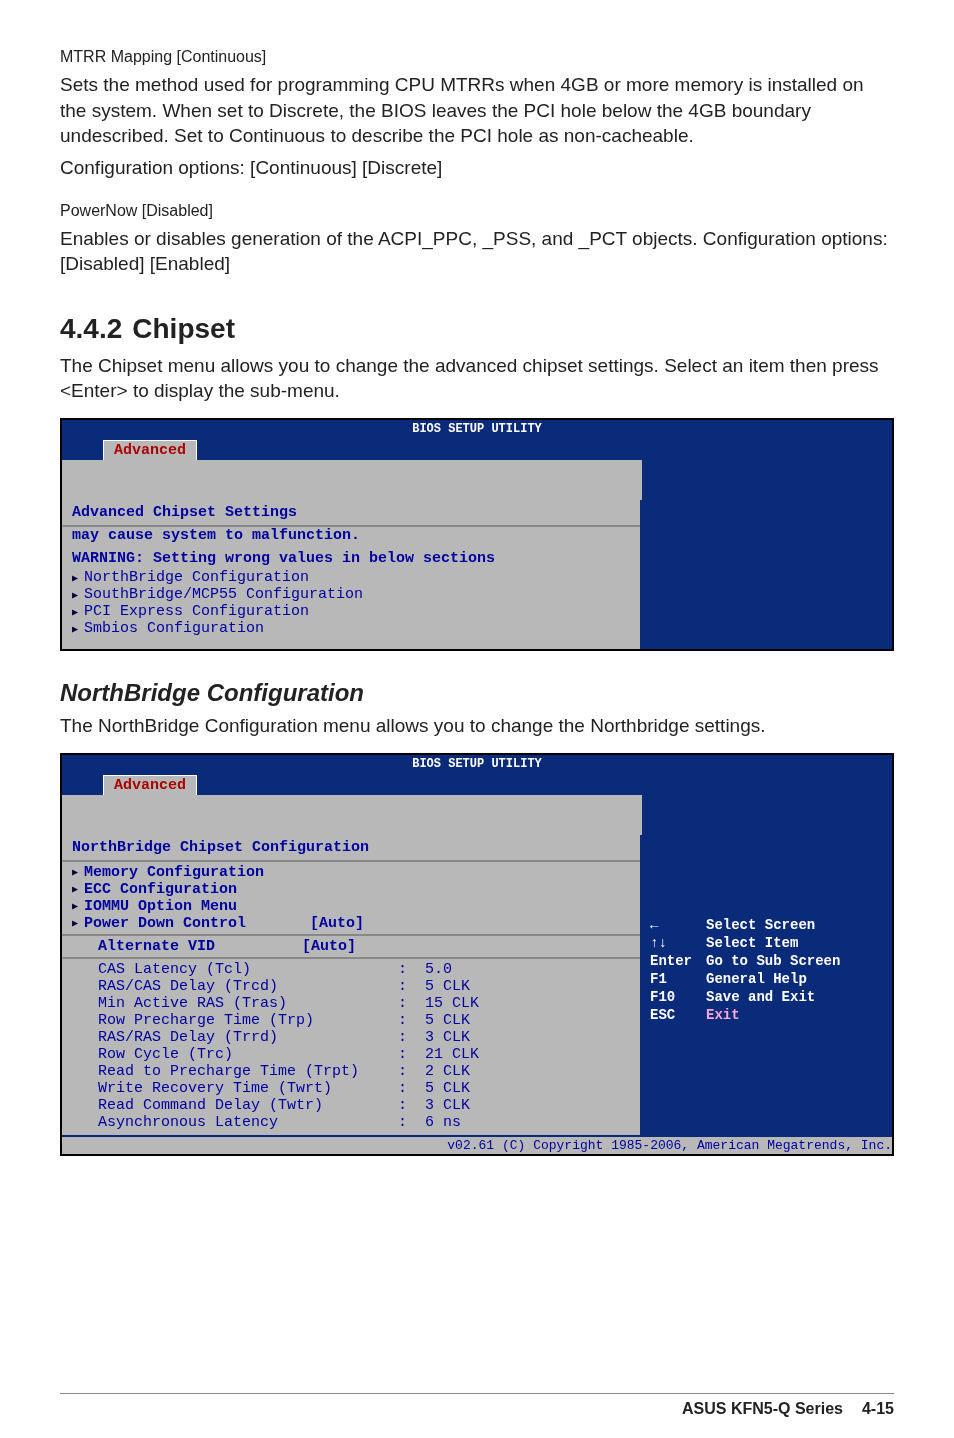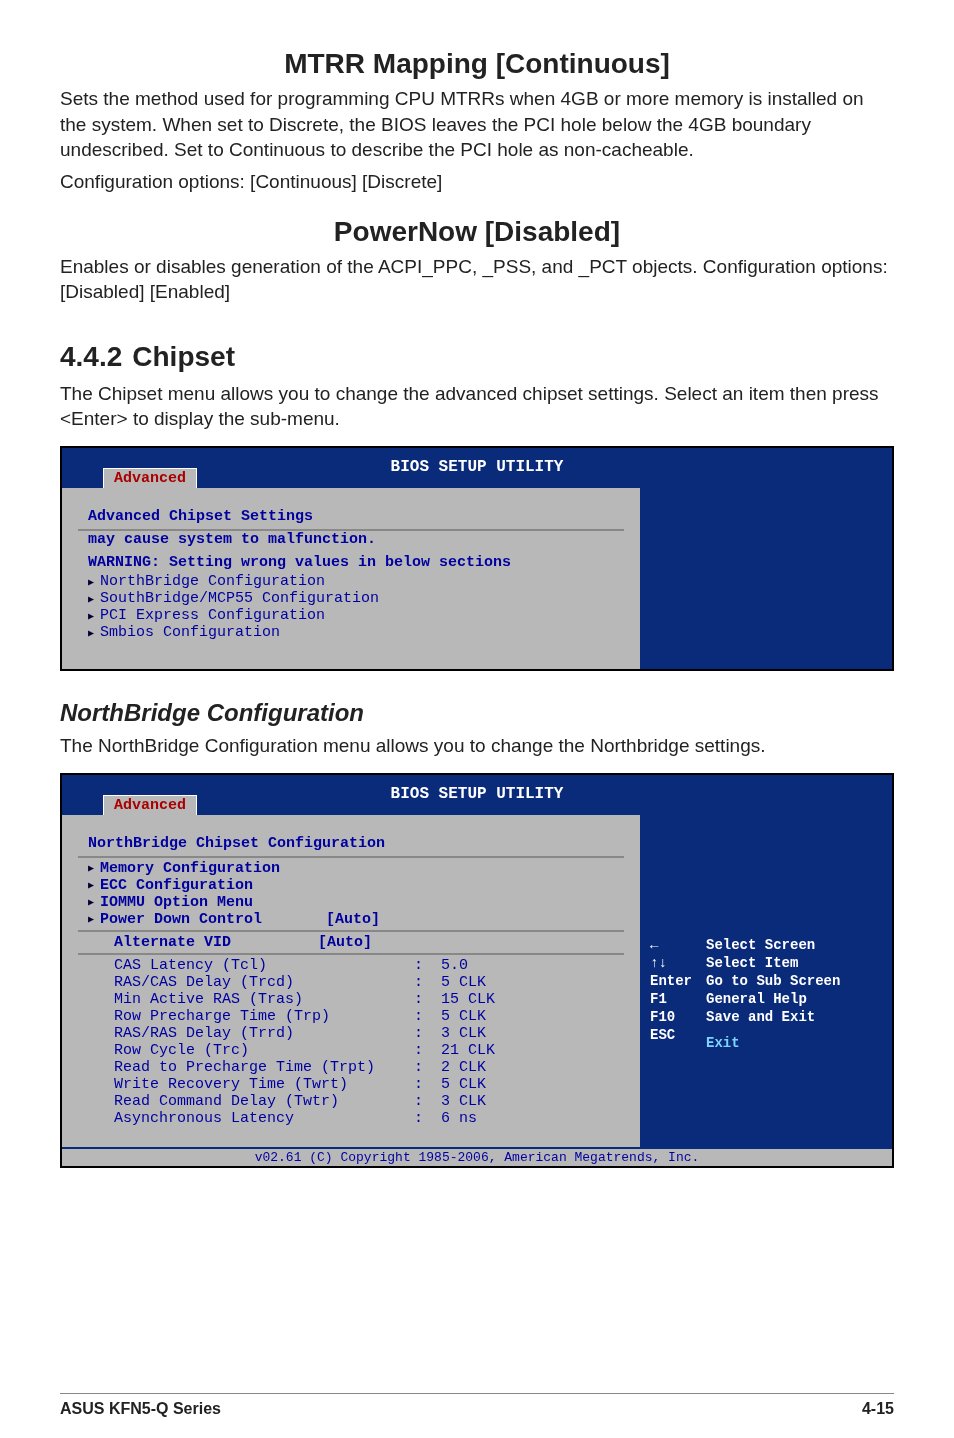--- a/index.html
+++ b/index.html
@@ -6,25 +6,24 @@
   body {
     font-family: Arial, Helvetica, sans-serif;
     color: #222;
     background: #fff;
     width: 954px;
     height: 1438px;
     padding: 40px 60px 20px 60px;
     position: relative;
   }
   .h2 {
-    font-size: 28px;
-    font-weight: bold;
+    font-size: 16px;
+    font-weight: normal;
     margin-top: 8px;
     margin-bottom: 6px;
-    text-align: center;
   }
   .h2-sub {
     font-size: 24px;
     font-weight: bold;
     font-style: italic;
     margin-top: 28px;
     margin-bottom: 6px;
   }
   .h1-num {
     font-size: 28px;
@@ -50,22 +49,22 @@
   .bios-header {
     background: #0a2a7a;
     color: #fff;
     position: relative;
     height: 40px;
   }
   .bios-title {
     color: #fff;
     text-align: center;
     font-weight: bold;
-    font-size: 16px;
-    padding-top: 10px;
+    font-size: 12px;
+    padding-top: 2px;
   }
   .tab-bar {
     position: absolute;
     bottom: 0;
     left: 11px;
     width: 100%;
     height: 20px;
     display: flex;
   }
   .tab-active {
@@ -78,21 +77,22 @@
     border-right: 1px solid #fff;
     margin-left: 30px;
   }
   .bios-body {
     display: flex;
     background: #b8b8b8;
   }
   .bios-main {
     flex: 1;
     border-right: 2px solid #0a2a7a;
-    padding: 16px;
+    padding: 0;
+    margin-top: 40px;
   }
   .bios-right {
     width: 250px;
     background: #0a2a7a;
     color: #fff;
     padding: 10px 8px;
   }
   .section-title {
     background: #b8b8b8;
     color: #0000a0;
@@ -133,40 +133,41 @@
   .help-panel {
     font-weight: bold;
     font-size: 14px;
   }
   .help-row {
     display: flex;
     gap: 14px;
     margin: 2px 0;
   }
   .help-key { width: 42px; color: #fff; }
-  .help-exit { color: #7dd3fc; margin-top: 8px; }
+  .help-exit { color: #f9a8d4; }
   .bios-footer {
     background: #b8b8b8;
     color: #0000a0;
-    text-align: center;
+    text-align: right;
     font-size: 13px;
     border-top: 2px solid #0a2a7a;
     padding: 1px 0;
   }
   .page-footer {
     position: absolute;
     bottom: 20px;
     left: 60px;
     right: 60px;
     display: flex;
-    justify-content: space-between;
+    justify-content: flex-end;
     font-size: 16px;
     font-weight: bold;
     border-top: 1px solid #888;
     padding-top: 6px;
+    gap: 19px;
   }
 </style>
 </head>
 <body>
 
 <div class="h2">MTRR Mapping [Continuous]</div>
 <div class="body-text">Sets the method used for programming CPU MTRRs when 4GB or more memory is installed on the system. When set to Discrete, the BIOS leaves the PCI hole below the 4GB boundary undescribed. Set to Continuous to describe the PCI hole as non-cacheable.</div>
 <div class="body-text">Configuration options: [Continuous] [Discrete]</div>
 
 <div class="h2" style="margin-top:21px">PowerNow [Disabled]</div>

